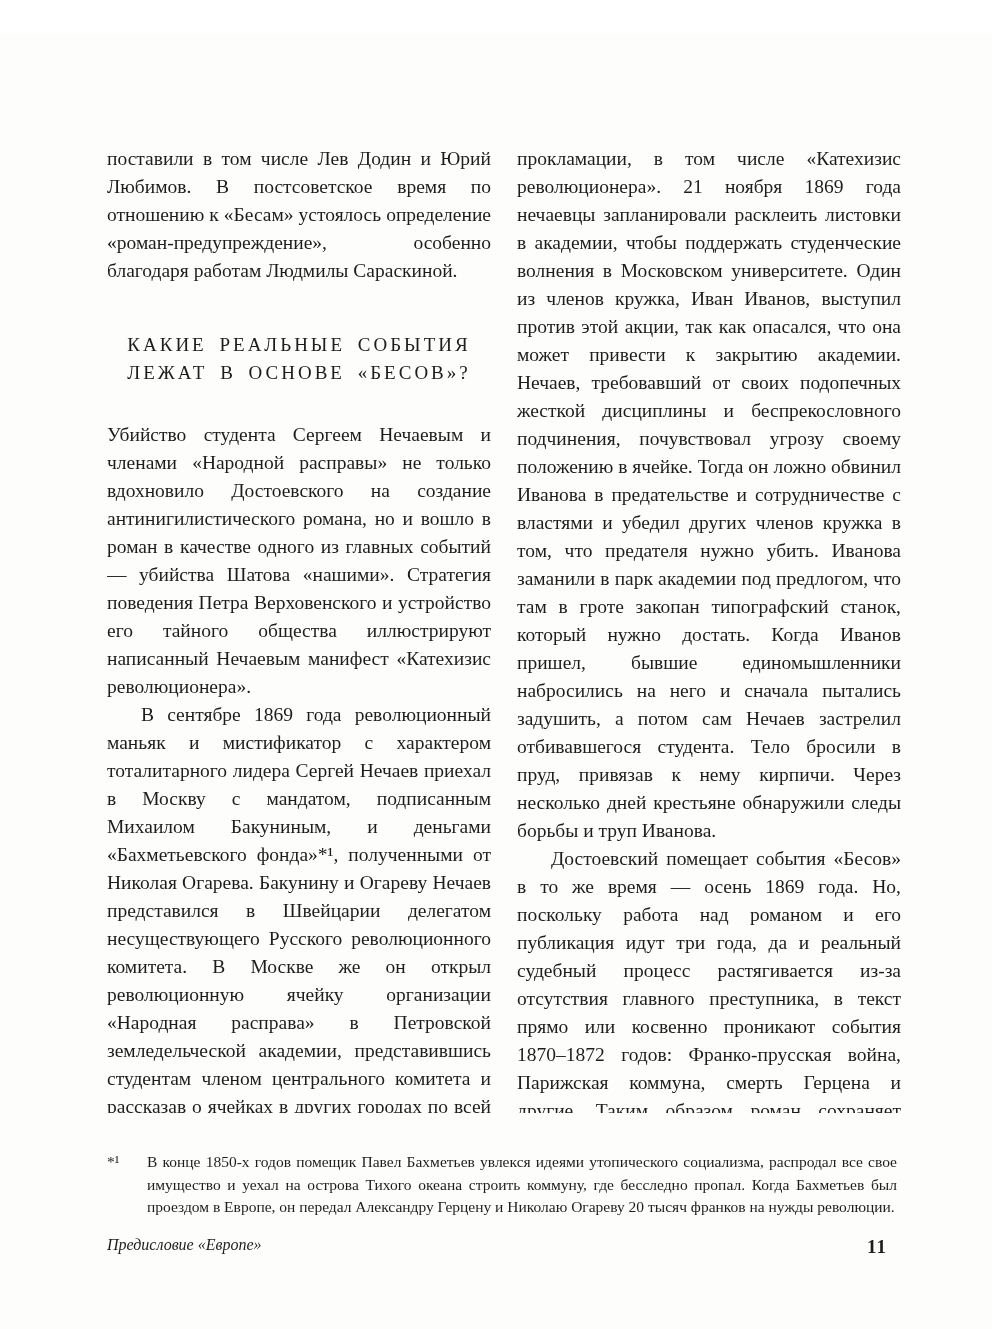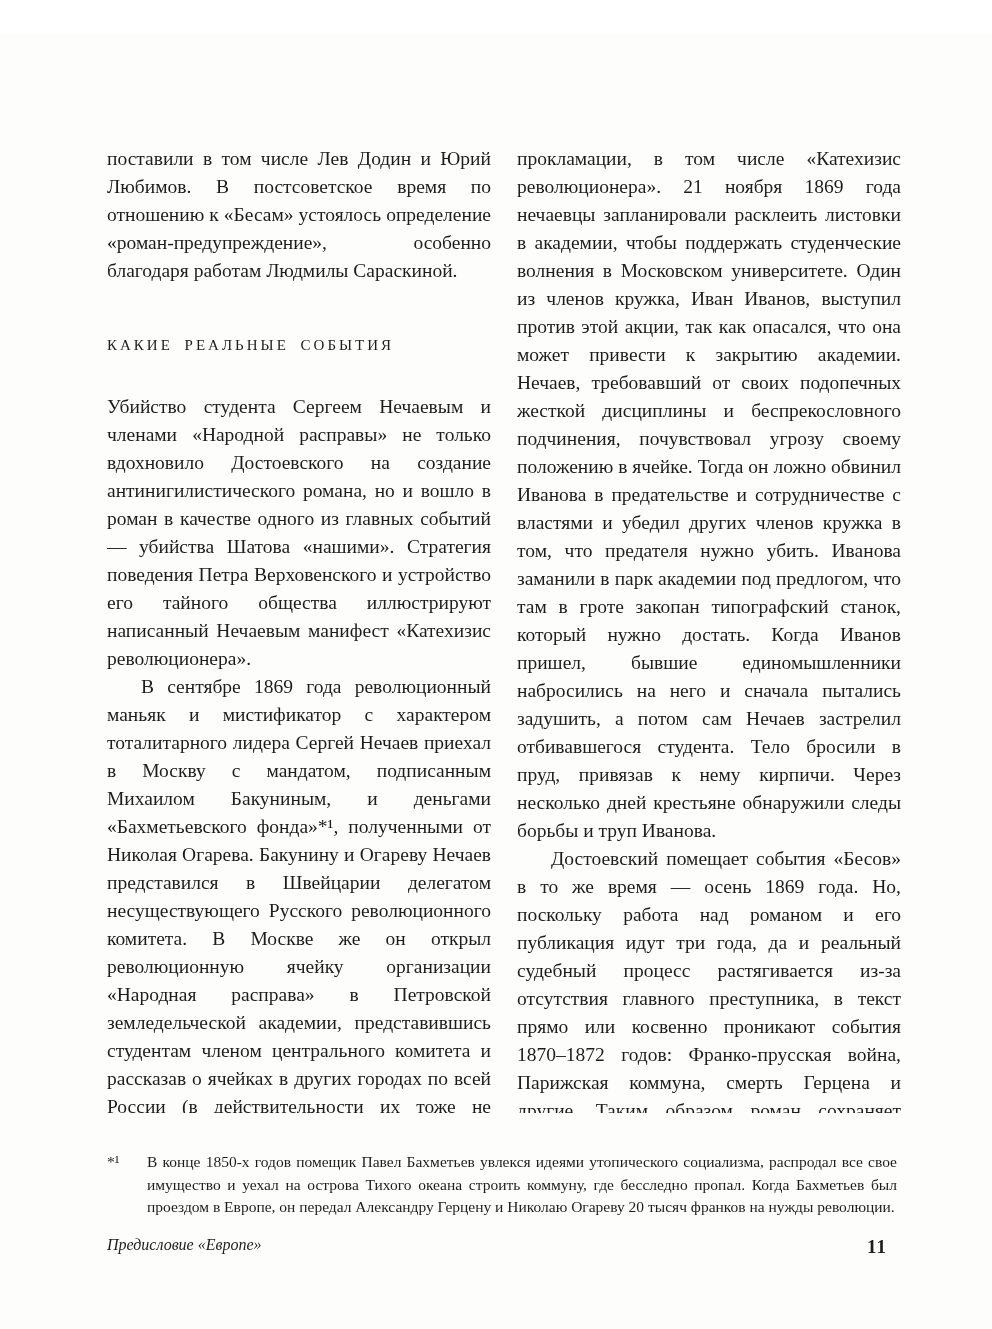--- a/index.html
+++ b/index.html
@@ -34,24 +34,25 @@
     -webkit-hyphens: auto;
     hyphens: auto;
   }
   .col p {
     margin: 0;
   }
   .col p.indent {
     text-indent: 34px;
   }
   h2.section-heading {
-    font-size: 15px;
+    font-size: 19px;
     font-weight: 400;
     letter-spacing: 3px;
     word-spacing: 5px;
+    text-align: center;
     line-height: 28px;
     margin: 46px 0 34px 0;
     -webkit-hyphens: none;
     hyphens: none;
   }
   .footnote {
     display: flex;
     margin-top: 38px;
     width: 790px;
     font-size: 15.5px;
@@ -92,20 +93,21 @@
 
 <div class="page">
 
   <div class="columns">
 
     <div class="col">
       <p class="no-indent">поставили в том числе Лев Додин и Юрий Любимов. В постсоветское время по отношению к «Бесам» устоялось определение «роман-предупреждение», особенно благодаря работам Людмилы Сараскиной.</p>
 
       <h2 class="section-heading">
         <span>КАКИЕ РЕАЛЬНЫЕ СОБЫТИЯ</span><br>
+        <span>ЛЕЖАТ В ОСНОВЕ «БЕСОВ»?</span>
       </h2>
 
       <p class="no-indent">Убийство студента Сергеем Нечаевым и членами «Народной расправы» не только вдохновило Достоевского на создание антинигилистического романа, но и вошло в роман в качестве одного из главных событий — убийства Шатова «нашими». Стратегия поведения Петра Верховенского и устройство его тайного общества иллюстрируют написанный Нечаевым манифест «Катехизис революционера».</p>
 
       <p class="indent">В сентябре 1869 года революционный маньяк и мистификатор с характером тоталитарного лидера Сергей Нечаев приехал в Москву с мандатом, подписанным Михаилом Бакуниным, и деньгами «Бахметьевского фонда»*¹, полученными от Николая Огарева. Бакунину и Огареву Нечаев представился в Швейцарии делегатом несуществующего Русского революционного комитета. В Москве же он открыл революционную ячейку организации «Народная расправа» в Петровской земледельческой академии, представившись студентам членом центрального комитета и рассказав о ячейках в других городах по всей России (в действительности их тоже не существовало). Московская ячейка распространяла</p>
     </div>
 
     <div class="col">
       <p class="no-indent">прокламации, в том числе «Катехизис революционера». 21 ноября 1869 года нечаевцы запланировали расклеить листовки в академии, чтобы поддержать студенческие волнения в Московском университете. Один из членов кружка, Иван Иванов, выступил против этой акции, так как опасался, что она может привести к закрытию академии. Нечаев, требовавший от своих подопечных жесткой дисциплины и беспрекословного подчинения, почувствовал угрозу своему положению в ячейке. Тогда он ложно обвинил Иванова в предательстве и сотрудничестве с властями и убедил других членов кружка в том, что предателя нужно убить. Иванова заманили в парк академии под предлогом, что там в гроте закопан типографский станок, который нужно достать. Когда Иванов пришел, бывшие единомышленники набросились на него и сначала пытались задушить, а потом сам Нечаев застрелил отбивавшегося студента. Тело бросили в пруд, привязав к нему кирпичи. Через несколько дней крестьяне обнаружили следы борьбы и труп Иванова.</p>
 

